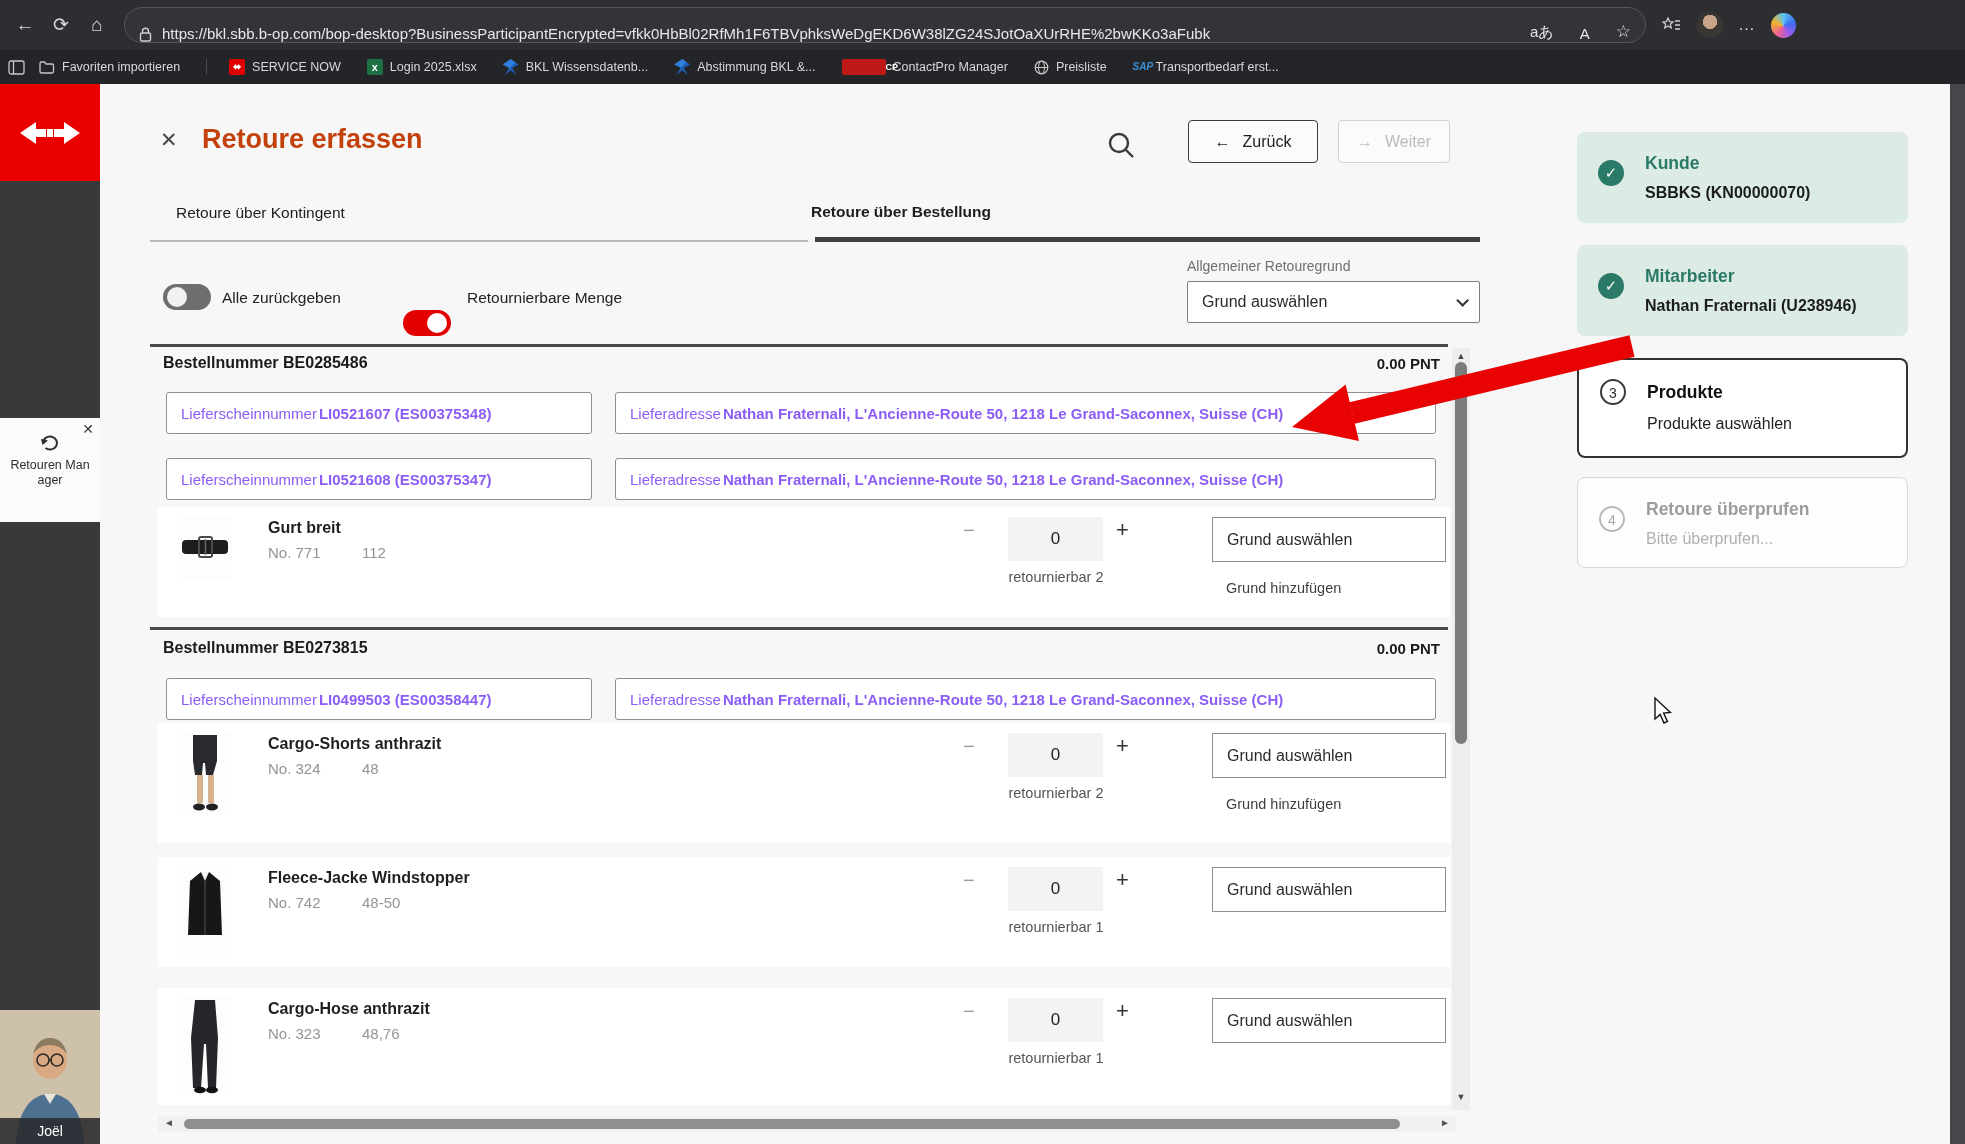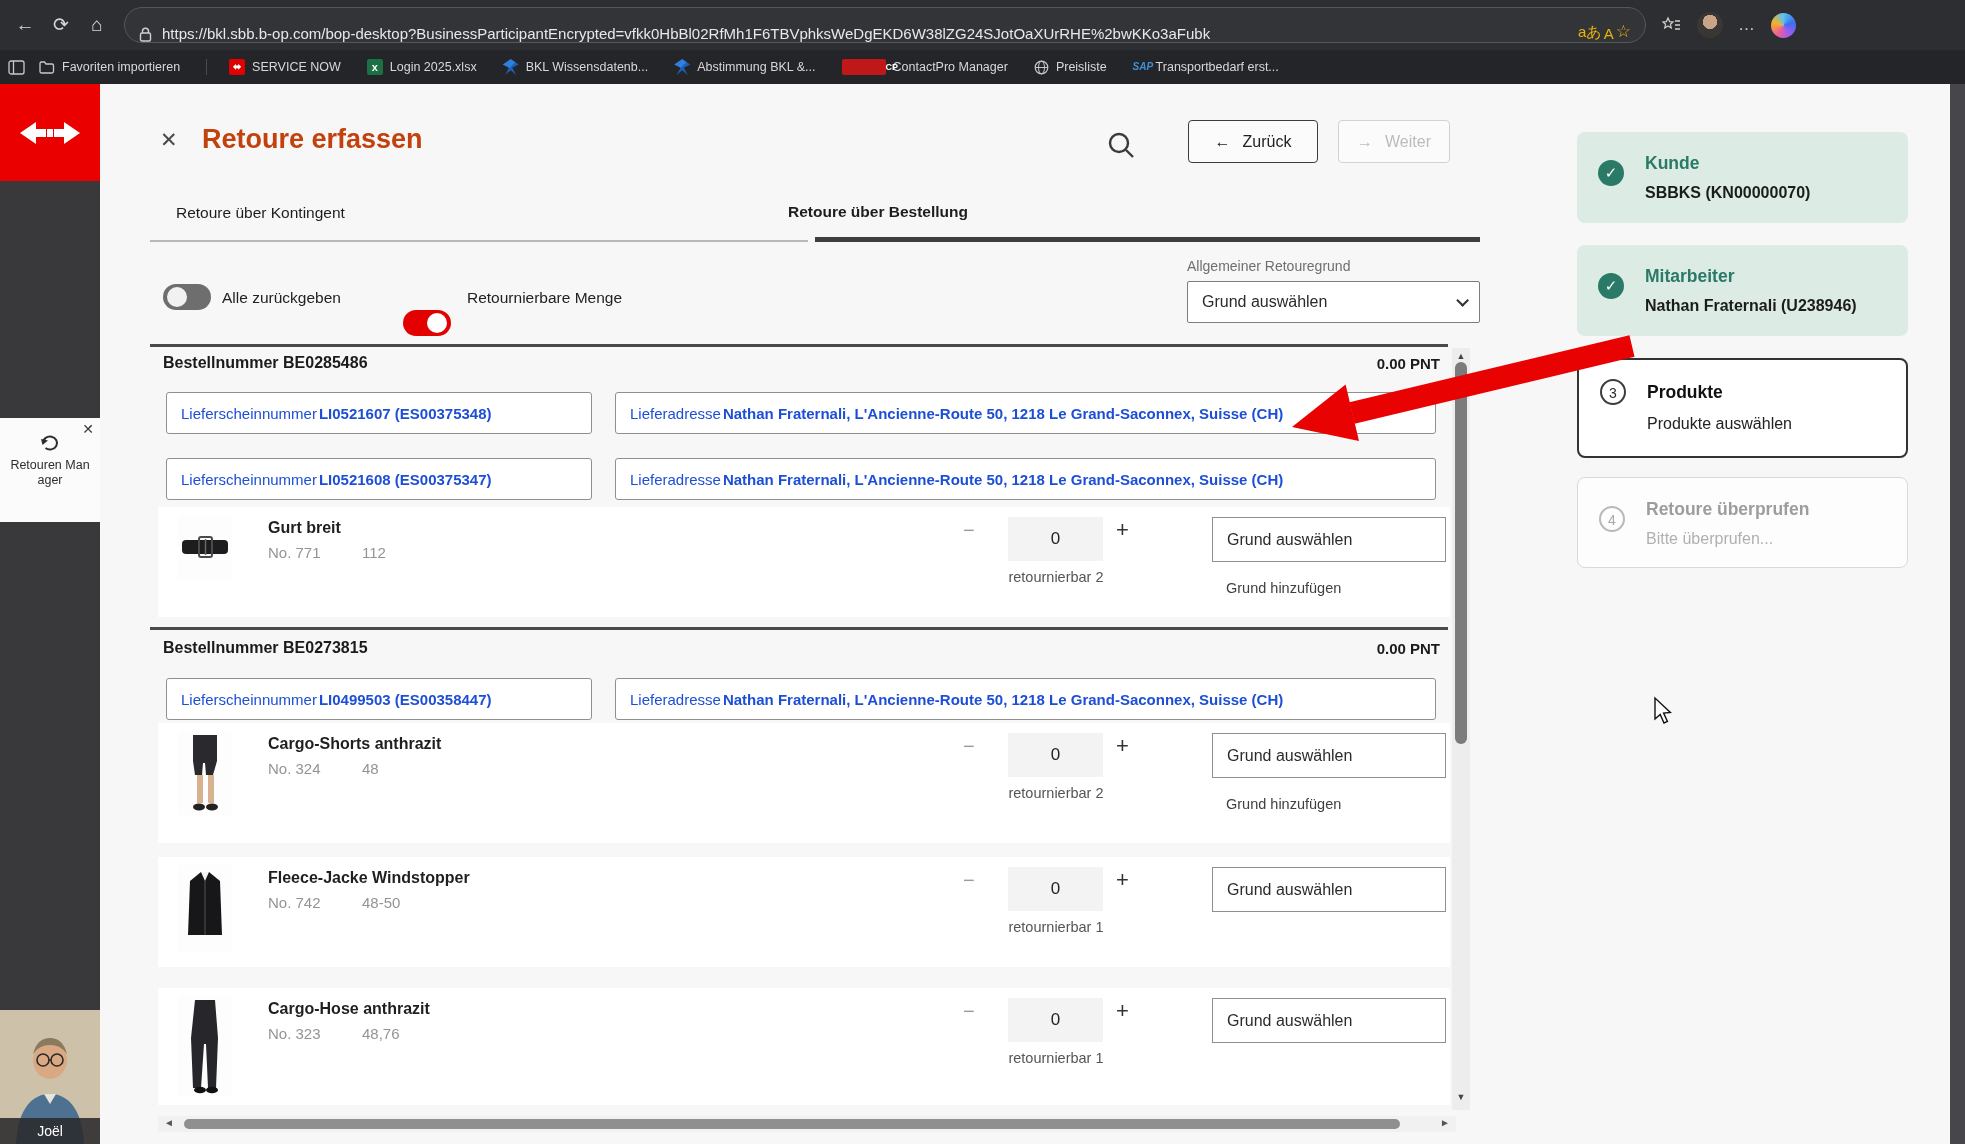--- a/index.html
+++ b/index.html
@@ -4,21 +4,21 @@
 <style>
   html,body{margin:0;padding:0;background:#1c1c1e;}
   *{box-sizing:border-box;font-family:"Liberation Sans",sans-serif;}
   .screen{position:relative;width:1965px;height:1144px;overflow:hidden;background:#f7f7f7;}
 
   
   .chrome{position:absolute;left:0;top:0;width:1965px;height:50px;background:#2d2e31;display:flex;align-items:center;padding-left:10px;}
   .chrome .nav-btn{width:30px;height:30px;border-radius:5px;color:#d6d6d8;font-size:19px;line-height:30px;text-align:center;flex:none;margin-right:6px;}
   .addr-pill{flex:none;width:1522px;height:36px;margin-left:6px;border:1px solid #56575c;background:#333438;border-radius:18px;display:flex;align-items:flex-end;padding:0 14px;}
   .addr-url{color:#e8e8ea;font-size:15px;white-space:nowrap;overflow:hidden;flex:1 1 auto;margin-left:10px;}
-  .pill-ico{flex:none;color:#eab308;font-size:15px;margin-left:2px;}
+  .pill-ico{flex:none;color:#e5e5e5;font-size:15px;margin-left:26px;}
   .chrome-right{display:flex;align-items:center;margin-left:16px;gap:15px;}
   .avatar-dot{width:26px;height:26px;border-radius:50%;background:radial-gradient(circle at 50% 38%,#caa488 0 34%,#3a3633 35% 100%);flex:none;}
   .copilot{width:25px;height:25px;border-radius:50%;background:conic-gradient(#59c2f0,#3a6ff0,#9a5cf0,#f06292,#f0b429,#59c2f0);flex:none;}
   .dots{color:#d0d0d2;font-size:17px;letter-spacing:1px;}
 
   
   .favbar{position:absolute;left:0;top:50px;width:1965px;height:34px;background:#242528;display:flex;align-items:center;padding-left:8px;color:#d8d8da;font-size:12.5px;}
   .fav-item{display:flex;align-items:center;gap:7px;margin-right:26px;white-space:nowrap;}
   .fav-sep{width:1px;height:16px;background:#4a4b4f;margin-right:22px;}
   .fi{width:16px;height:16px;flex:none;display:inline-block;position:relative;}
@@ -53,21 +53,21 @@
   .toggle.off{background:#6e6e6e;}
   .toggle.off .knob{left:4px;background:#f1f1f1;}
   .toggle.on{background:#e30000;}
   .toggle.on .knob{right:4px;}
   .lbl{font-size:15.5px;color:#222;}
   .select{background:#fff;border:1px solid #7d7d7d;border-radius:2px;display:flex;align-items:center;font-size:16px;color:#2b2b2b;padding:0 14px;}
   .select .chev{margin-left:auto;width:9px;height:9px;border-right:2px solid #333;border-bottom:2px solid #333;transform:rotate(45deg) translateY(-3px);}
   .secline{background:#4a4a4a;height:3px;}
   .sectitle{font-size:16px;font-weight:bold;color:#1b1b1b;}
   .points{font-size:15px;font-weight:bold;color:#1b1b1b;text-align:right;}
-  .shipbtn{background:#fff;border:1px solid #8f8f8f;border-radius:3px;display:flex;align-items:center;padding:0 14px;font-size:15px;color:#1d4ed8;white-space:nowrap;overflow:hidden;}
+  .shipbtn{background:#fff;border:1px solid #8f8f8f;border-radius:3px;display:flex;align-items:center;padding:0 14px;font-size:15px;color:#8b5cf6;white-space:nowrap;overflow:hidden;}
   .shipbtn b{margin-left:2px;}
   .pcard{position:absolute;background:#fff;}
   .pthumb{position:absolute;left:20px;top:8px;}
   .ptitle{position:absolute;left:110px;top:12px;font-size:16px;font-weight:bold;color:#1f1f1f;}
   .pno{position:absolute;left:110px;top:37px;font-size:15px;color:#949494;}
   .psize{position:absolute;left:204px;top:37px;font-size:15px;color:#949494;}
   .stp-minus{position:absolute;left:805px;top:12px;font-size:20px;color:#9b9b9b;}
   .qtybox{position:absolute;left:850px;top:10px;width:95px;height:44px;background:#f3f3f3;font-size:17px;color:#222;text-align:center;line-height:44px;}
   .stp-plus{position:absolute;left:958px;top:10px;font-size:22px;color:#333;}
   .returnable{position:absolute;left:828px;top:62px;width:140px;text-align:center;font-size:14.5px;color:#555;}
@@ -224,21 +224,21 @@
   <div class="abs btn primary" style="left:1188px;top:120px;width:130px;height:43px">
     <span>←</span>
     <span>Zurück</span>
   </div>
   <div class="abs btn disabled" style="left:1338px;top:120px;width:112px;height:43px">
     <span>→</span>
     <span>Weiter</span>
   </div>
 
   <div class="abs tab" style="left:176px;top:204px">Retoure über Kontingent</div>
-  <div class="abs tab" style="left:788px;top:203px;font-weight:bold">Retoure über Bestellung</div>
+  <div class="abs tab" style="left:811px;top:203px;font-weight:bold">Retoure über Bestellung</div>
   <div class="abs" style="left:150px;top:240px;width:658px;height:2px;background:#b8b8b8"></div>
   <div class="abs" style="left:815px;top:237px;width:665px;height:5px;background:#3f3f3f"></div>
 
   <div class="abs toggle off" style="left:163px;top:284px">
       <div class="knob"></div>
     </div>
   <div class="abs lbl" style="left:222px;top:289px">Alle zurückgeben</div>
   <div class="abs toggle on" style="left:403px;top:284px">
       <div class="knob"></div>
     </div>

